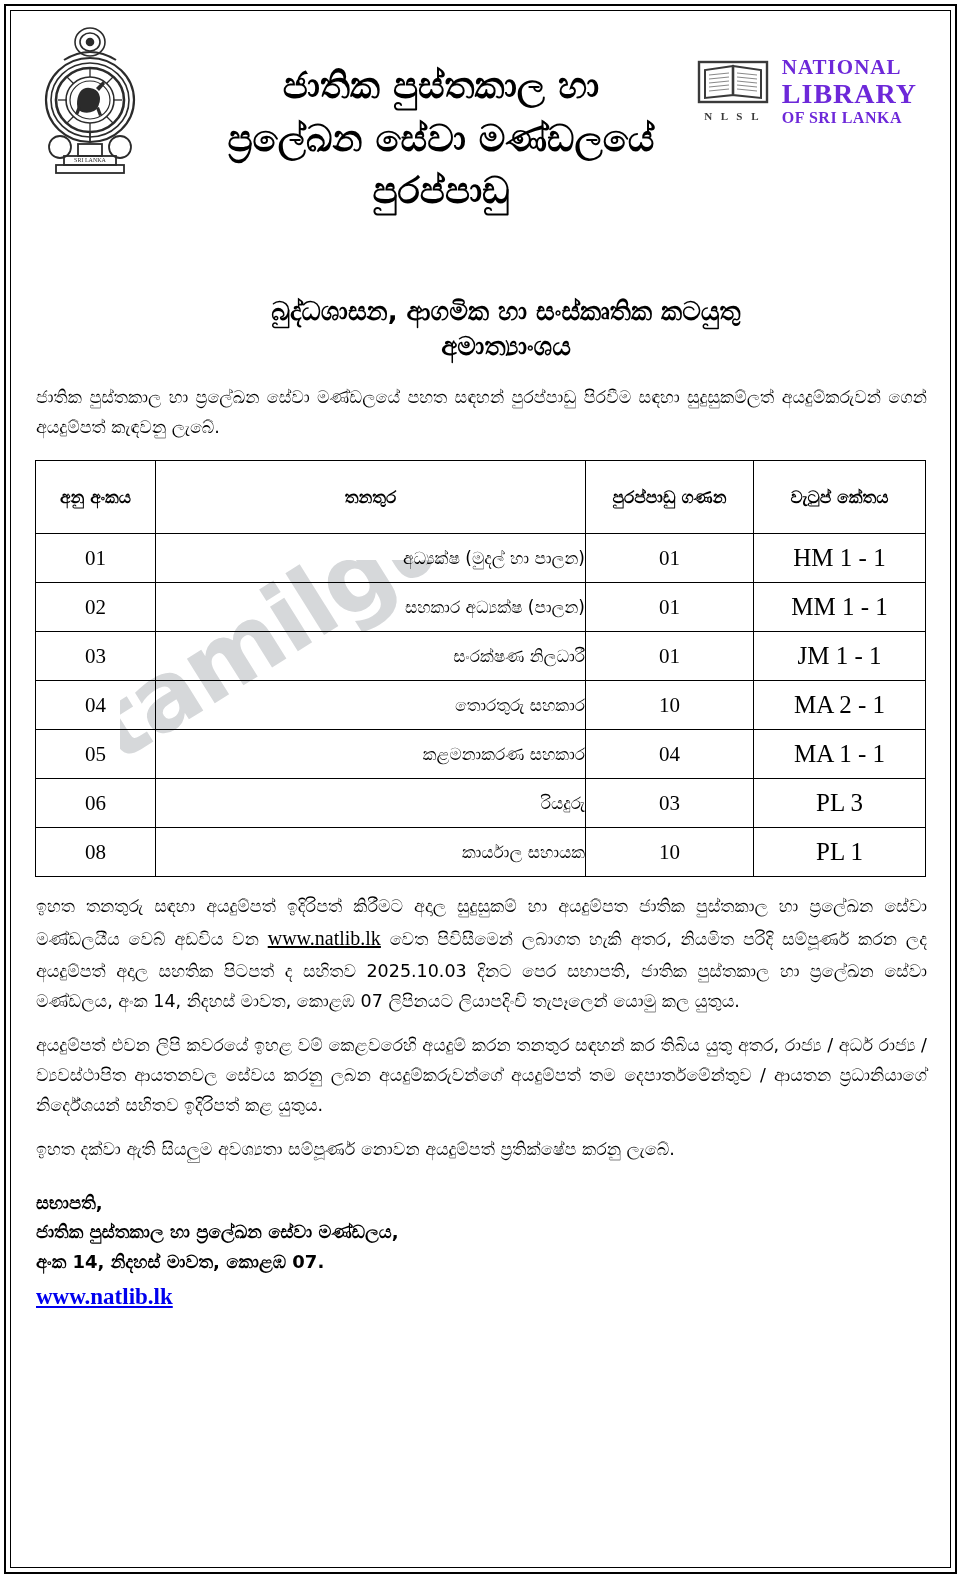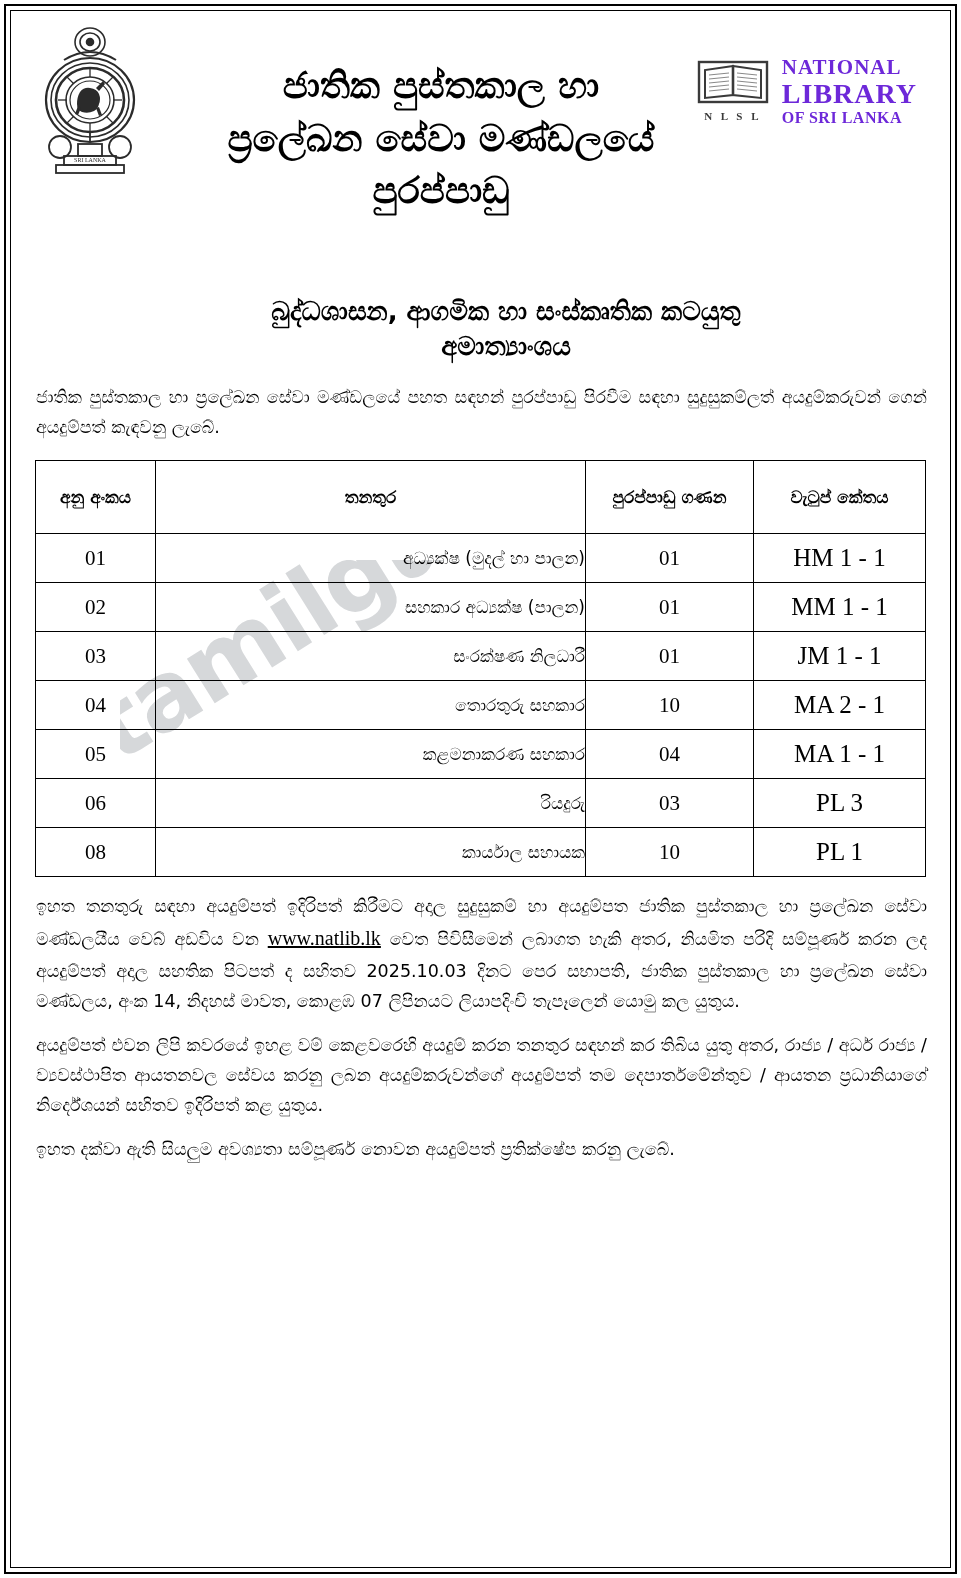--- a/index.html
+++ b/index.html
@@ -383,14 +383,20 @@
   </table>
 
   <p class="para">
     <span>ඉහත තනතුරු සඳහා අයදුම්පත් ඉදිරිපත් කිරීමට අදාල සුදුසුකම් හා අයදුම්පත ජාතික පුස්තකාල හා ප්‍රලේඛන සේවා මණ්ඩලයීය වෙබ් අඩවිය වන </span><span class="link-text">www.natlib.lk</span><span> වෙත පිවිසීමෙන් ලබාගත හැකි අතර, නියමිත පරිදි සම්පූර්ණ කරන ලද අයදුම්පත් අදාල සහතික පිටපත් ද සහිතව 2025.10.03 දිනට පෙර සභාපති, ජාතික පුස්තකාල හා ප්‍රලේඛන සේවා මණ්ඩලය, අංක 14, නිදහස් මාවත, කොළඹ 07 ලිපිනයට ලියාපදිංචි තැපෑලෙන් යොමු කල යුතුය.</span>
   </p>
 
   <p class="para">අයදුම්පත් එවන ලිපි කවරයේ ඉහළ වම් කෙළවරෙහි අයදුම් කරන තනතුර සඳහන් කර තිබිය යුතු අතර, රාජ්‍ය / අර්ධ රාජ්‍ය / ව්‍යවස්ථාපිත ආයතනවල සේවය කරනු ලබන අයදුම්කරුවන්ගේ අයදුම්පත් තම දෙපාර්තමේන්තුව / ආයතන ප්‍රධානියාගේ නිර්දේශයන් සහිතව ඉදිරිපත් කළ යුතුය.</p>
 
   <p class="para">ඉහත දක්වා ඇති සියලුම අවශ්‍යතා සම්පූර්ණ නොවන අයදුම්පත් ප්‍රතික්ෂේප කරනු ලැබේ.</p>
 
+  <div id="signature-block">
+    <div>සභාපති,</div>
+    <div>ජාතික පුස්තකාල හා ප්‍රලේඛන සේවා මණ්ඩලය,</div>
+    <div>අංක 14, නිදහස් මාවත, කොළඹ 07.</div>
+    <a id="signature-url" href="#">www.natlib.lk</a>
+  </div>
 
 </div>
 
 </body></html>

